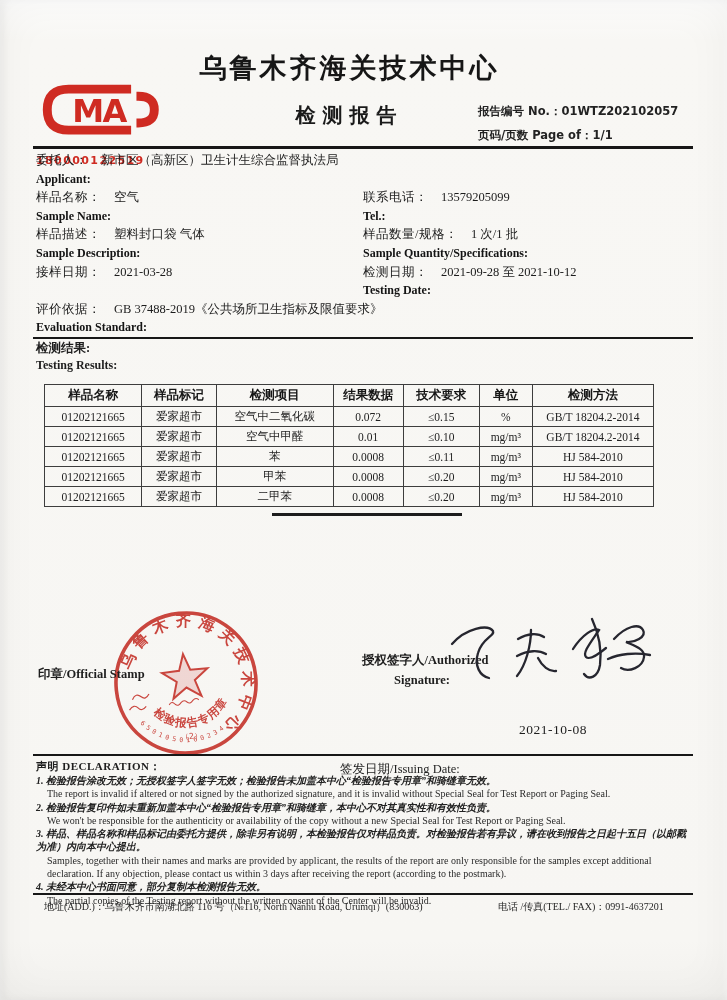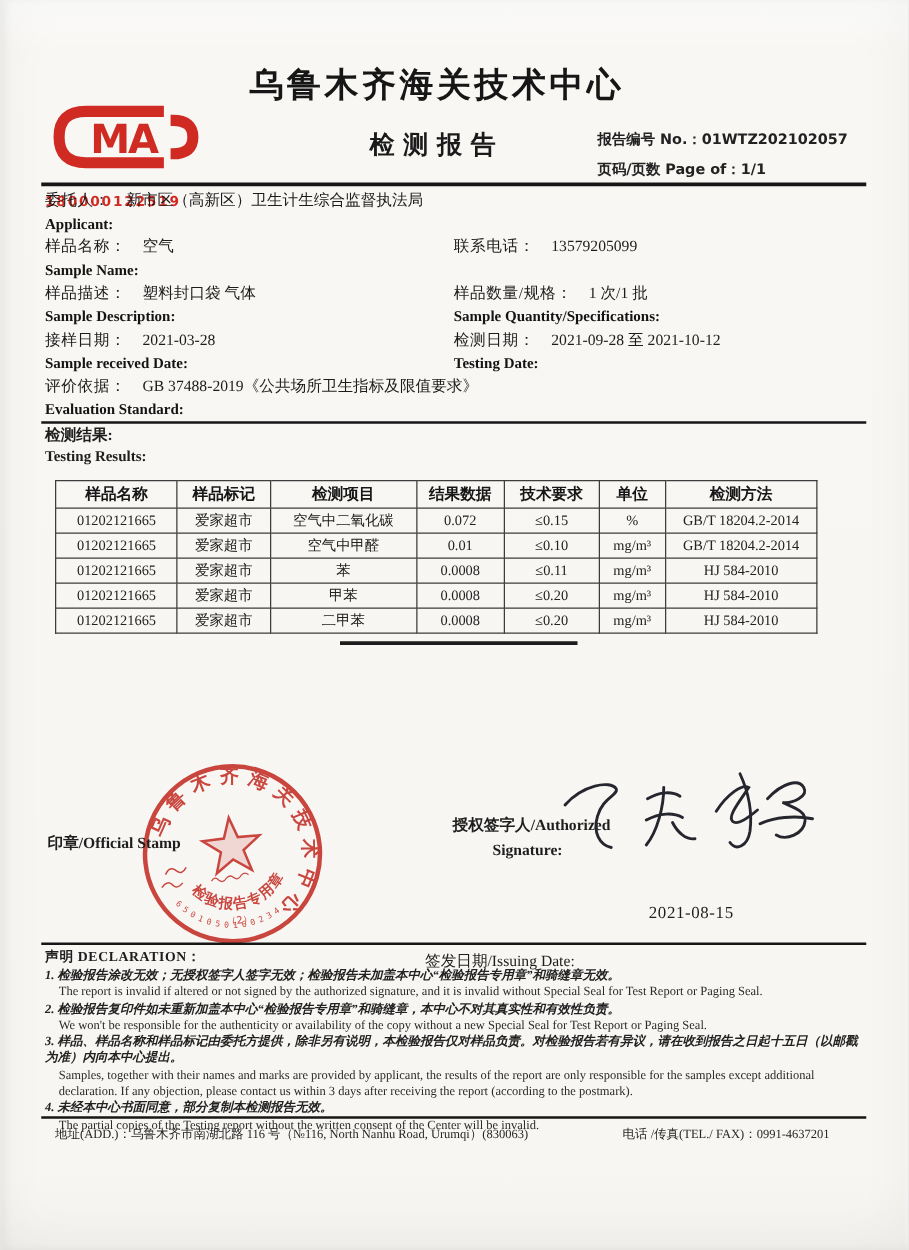--- a/index.html
+++ b/index.html
@@ -85,36 +85,36 @@
           <div class="en-line">Applicant:</div>
         </div>
       </div>
       <div class="info-row">
         <div class="cell">
           <div class="zh-line"><span class="zh-lbl">样品名称：</span><span class="zh-val">空气</span></div>
           <div class="en-line">Sample Name:</div>
         </div>
         <div class="cell">
           <div class="zh-line"><span class="zh-lbl">联系电话：</span><span class="zh-val">13579205099</span></div>
+          <div class="en-line">Tel.:</div>
         </div>
       </div>
       <div class="info-row">
         <div class="cell">
           <div class="zh-line"><span class="zh-lbl">样品描述：</span><span class="zh-val">塑料封口袋  气体</span></div>
           <div class="en-line">Sample Description:</div>
         </div>
         <div class="cell">
           <div class="zh-line"><span class="zh-lbl">样品数量/规格：</span><span class="zh-val">1 次/1 批</span></div>
           <div class="en-line">Sample Quantity/Specifications:</div>
         </div>
       </div>
       <div class="info-row">
         <div class="cell">
           <div class="zh-line"><span class="zh-lbl">接样日期：</span><span class="zh-val">2021-03-28</span></div>
-          <div class="en-line">Sample received Date:</div>
         </div>
         <div class="cell">
           <div class="zh-line"><span class="zh-lbl">检测日期：</span><span class="zh-val">2021-09-28 至 2021-10-12</span></div>
           <div class="en-line">Testing Date:</div>
         </div>
       </div>
       <div class="info-row">
         <div class="cell grow">
           <div class="zh-line"><span class="zh-lbl">评价依据：</span><span class="zh-val">GB 37488-2019《公共场所卫生指标及限值要求》</span></div>
           <div class="en-line">Evaluation Standard:</div>
@@ -235,21 +235,21 @@
         <path d="M100,50 C104,58 111,64 118,63"></path>
         <path d="M135,41 C144,27 156,19 161,22 C153,34 144,45 148,49 C152,53 162,45 168,40"></path>
         <path d="M154,11 C160,24 164,41 162,57 C160,69 151,73 146,66"></path>
         <path d="M176,31 C188,18 201,15 205,22 C209,29 196,35 188,34 C197,38 207,41 206,49 C205,59 191,65 183,60"></path>
         <path d="M170,51 C181,46 197,44 212,47"></path>
       </g>
     </svg>
   </div>
 
   <div class="abs issue-label">签发日期/Issuing Date:</div>
-  <div class="abs issue-date">2021-08-15</div>
+  <div class="abs issue-date">2021-10-08</div>
 
   <div class="abs rule rule-thin" style="left:33px;top:754px;width:660px;"></div>
 
   <div class="abs decl">
     <div class="decl-title">声明  DECLARATION：</div>
     <div id="decl-items">
         <div>
           <div class="dec-zh">1. 检验报告涂改无效；无授权签字人签字无效；检验报告未加盖本中心“检验报告专用章”和骑缝章无效。</div>
           <div class="dec-en">The report is invalid if altered or not signed by the authorized signature, and it is invalid without Special Seal for Test Report or Paging Seal.</div>
         </div>

